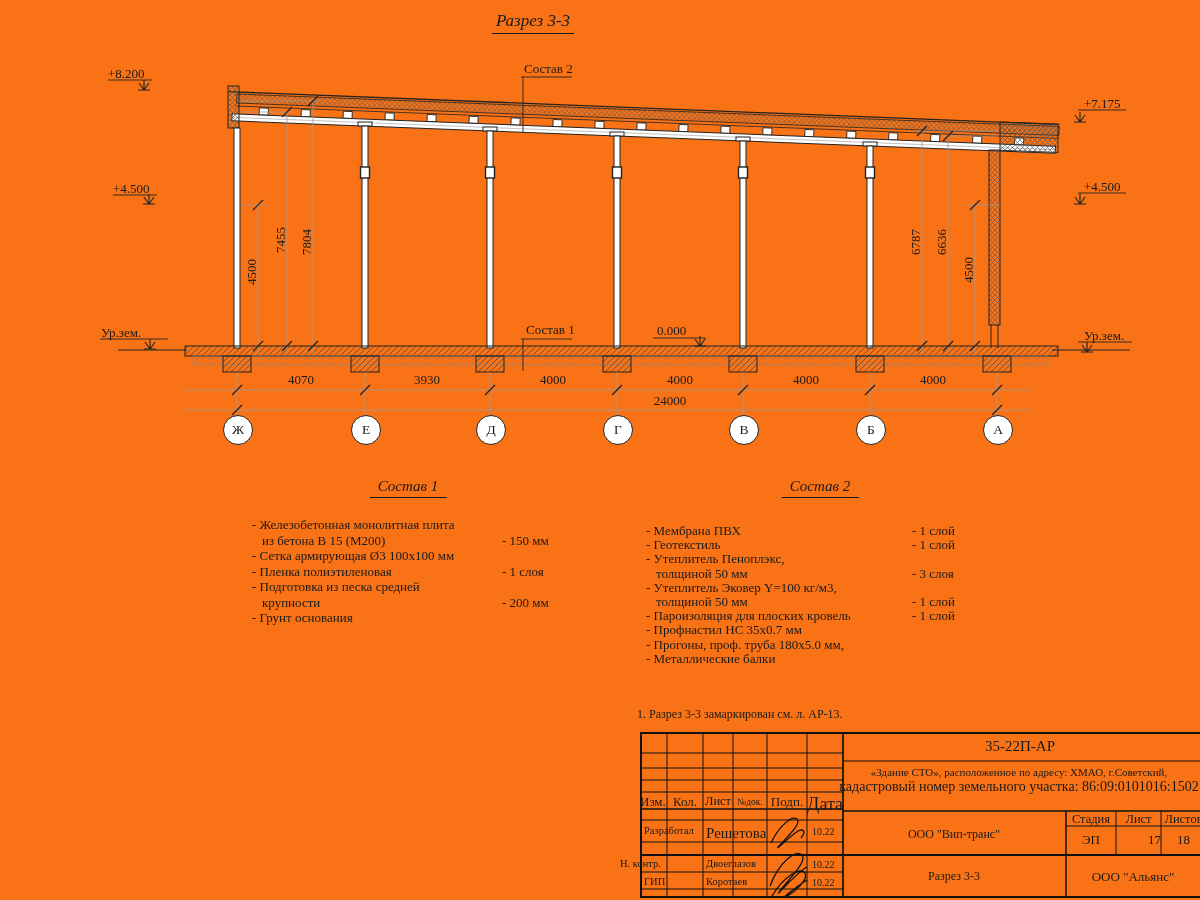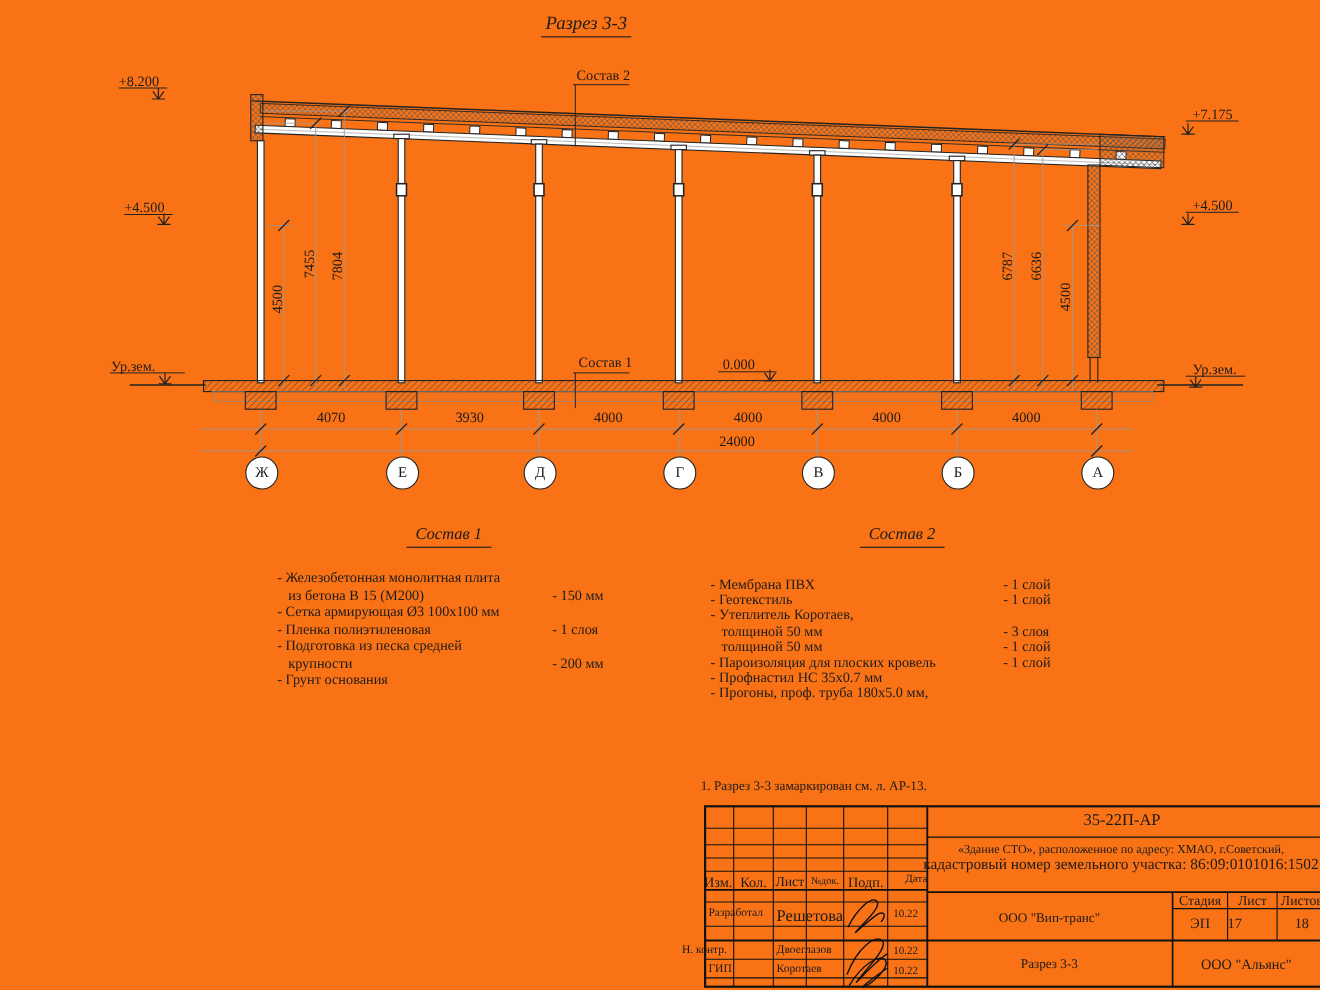--- a/index.html
+++ b/index.html
@@ -300,72 +300,80 @@
   <div class="list l2" style="left:646px;top:524px;width:330px">
     <div class="li">
         <span class="lt">- Мембрана ПВХ</span>
         <span class="lv">- 1 слой</span>
       </div>
     <div class="li">
         <span class="lt">- Геотекстиль</span>
         <span class="lv">- 1 слой</span>
       </div>
     <div class="li">
-        <span class="lt">- Утеплитель Коротаев,</span>
+        <span class="lt">- Утеплитель Пеноплэкс,</span>
         <span class="lv"></span>
       </div>
     <div class="li ind">
         <span class="lt">толщиной 50 мм</span>
         <span class="lv">- 3 слоя</span>
       </div>
+    <div class="li">
+        <span class="lt">- Утеплитель Эковер Y=100 кг/м3,</span>
+        <span class="lv"></span>
+      </div>
     <div class="li ind">
         <span class="lt">толщиной 50 мм</span>
         <span class="lv">- 1 слой</span>
       </div>
     <div class="li">
         <span class="lt">- Пароизоляция для плоских кровель</span>
         <span class="lv">- 1 слой</span>
       </div>
     <div class="li">
         <span class="lt">- Профнастил НС 35х0.7 мм</span>
         <span class="lv"></span>
       </div>
     <div class="li">
         <span class="lt">- Прогоны, проф. труба 180х5.0 мм,</span>
+        <span class="lv"></span>
+      </div>
+    <div class="li">
+        <span class="lt">- Металлические балки</span>
         <span class="lv"></span>
       </div>
   </div>
 
   <div class="note" style="left:637px;top:707px">1. Разрез 3-3 замаркирован см. л. АР-13.</div>
 
   <div class="tb" style="left:640px;top:794px;width:46px;font-size:13px">Изм.</div>
   <div class="tb" style="left:667px;top:794px;width:36px;text-align:center;font-size:13px">Кол.</div>
   <div class="tb" style="left:703px;top:794px;width:30px;text-align:center;font-size:12.5px">Лист</div>
   <div class="tb" style="left:733px;top:797px;width:34px;text-align:center;font-size:9.5px">№док.</div>
   <div class="tb" style="left:767px;top:794px;width:40px;text-align:center;font-size:13px">Подп.</div>
-  <div class="tb" style="left:807px;top:794px;width:36px;text-align:right;font-size:10px">Дата</div>
+  <div class="tb" style="left:807px;top:794px;width:36px;text-align:right;font-size:18px">Дата</div>
 
   <div class="tb" style="left:644px;top:825px;font-size:10.5px">Разработал</div>
   <div class="tb" style="left:706px;top:825px;font-size:15px">Решетова</div>
   <div class="tb" style="left:812px;top:826px;font-size:10px">10.22</div>
   <div class="tb" style="left:620px;top:858px;font-size:10.5px">Н. контр.</div>
   <div class="tb" style="left:706px;top:858px;font-size:10.5px">Двоеглазов</div>
   <div class="tb" style="left:812px;top:859px;font-size:10px">10.22</div>
   <div class="tb" style="left:644px;top:876px;font-size:10.5px">ГИП</div>
   <div class="tb" style="left:706px;top:876px;font-size:10.5px">Коротаев</div>
   <div class="tb" style="left:812px;top:877px;font-size:10px">10.22</div>
 
   <div class="tb ctr" style="left:1020px;top:738px;font-size:15px">35-22П-АР</div>
   <div class="tb ctr" style="left:1019px;top:766px;font-size:11px">«Здание СТО», расположенное по адресу: ХМАО, г.Советский,</div>
   <div class="tb ctr" style="left:1019px;top:779px;font-size:14px">кадастровый номер земельного участка: 86:09:0101016:1502</div>
   <div class="tb ctr" style="left:954px;top:827px;font-size:12px">ООО "Вип-транс"</div>
 
   <div class="tb" style="left:1066px;top:812px;width:50px;text-align:center;font-size:12.5px">Стадия</div>
   <div class="tb" style="left:1116px;top:812px;width:45px;text-align:center;font-size:12.5px">Лист</div>
   <div class="tb" style="left:1161px;top:812px;width:45px;text-align:center;font-size:12.5px">Листов</div>
   <div class="tb" style="left:1066px;top:832px;width:50px;text-align:center;font-size:13px">ЭП</div>
-  <div class="tb" style="left:1116px;top:832px;width:45px;text-align:left;font-size:13px">17</div>
+  <div class="tb" style="left:1116px;top:832px;width:45px;text-align:right;font-size:13px">17</div>
   <div class="tb" style="left:1161px;top:832px;width:45px;text-align:center;font-size:13px">18</div>
 
   <div class="tb ctr" style="left:954px;top:869px;font-size:12px">Разрез 3-3</div>
   <div class="tb ctr" style="left:1133px;top:869px;font-size:13px">ООО "Альянс"</div>
 
 </div>
 
 </body></html>

